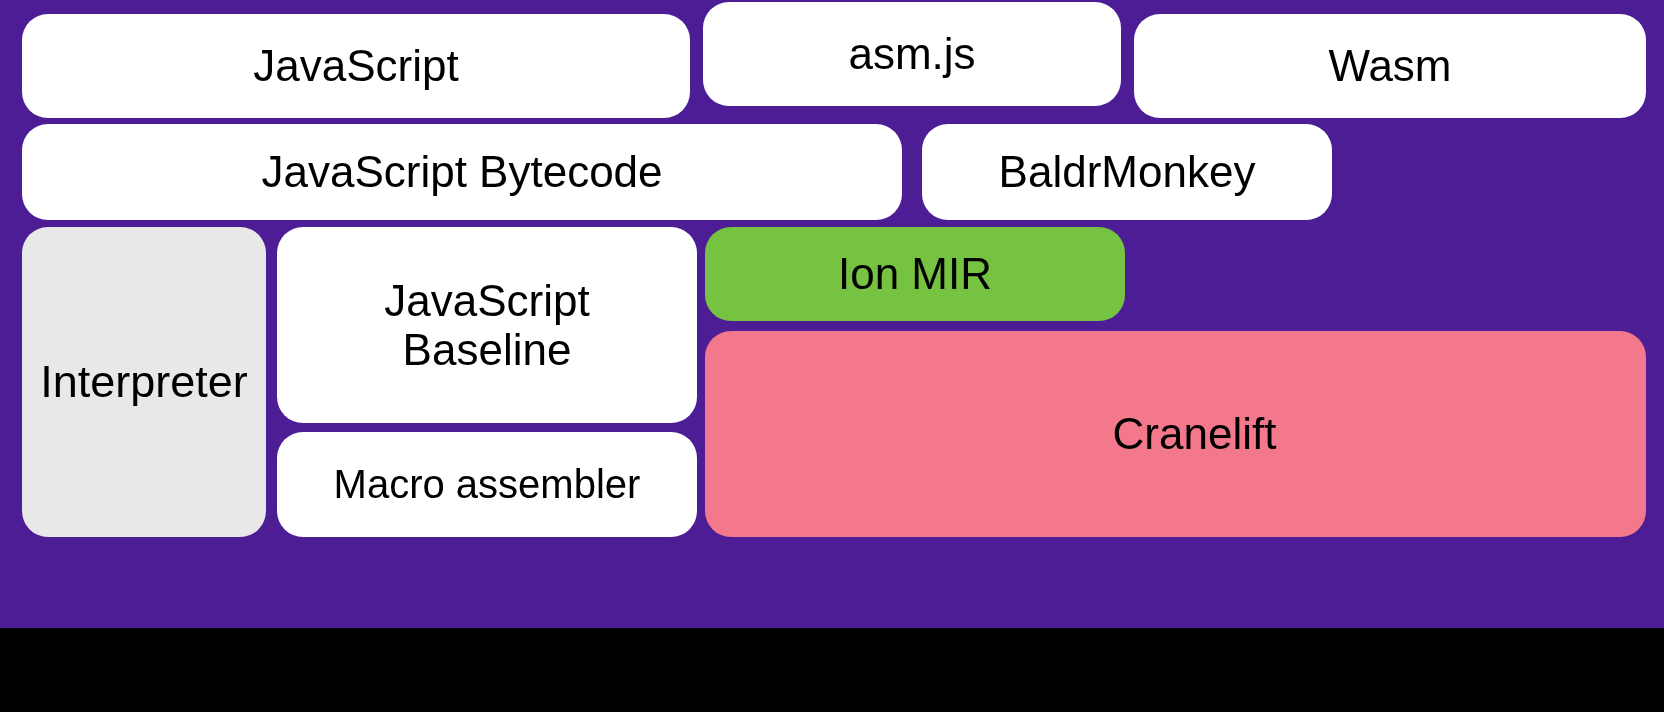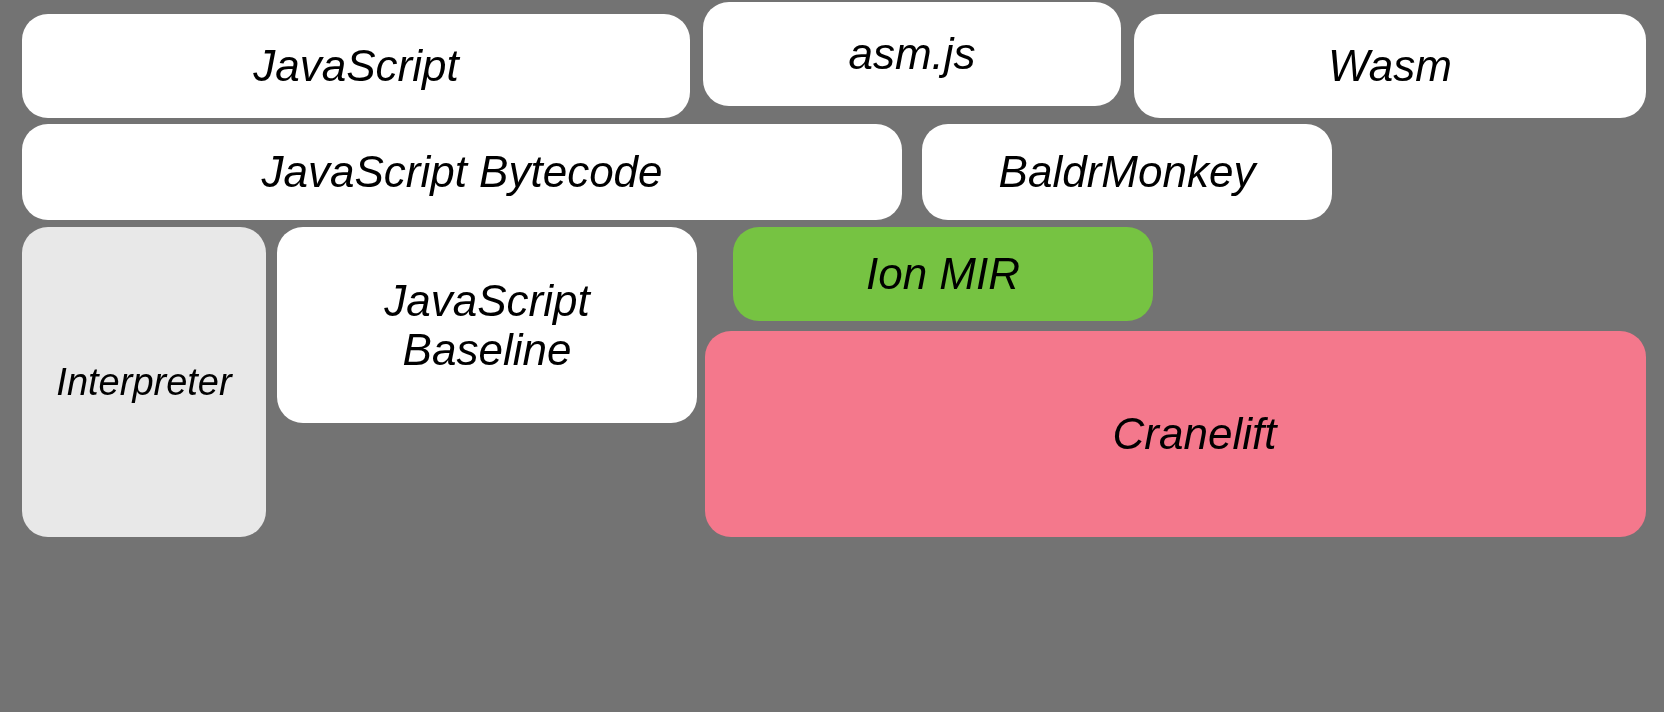--- a/index.html
+++ b/index.html
@@ -6,24 +6,23 @@
     margin: 0;
     padding: 0;
     background: #000000;
   }
   body {
     font-family: "Liberation Sans", sans-serif;
   }
   #stack-diagram {
     position: relative;
     width: 1664px;
-    height: 712px;
-    background: #737373;
+    height: 628px;
+    background: #4c1d95;
     overflow: hidden;
-    font-style: italic;
   }
   .box {
     position: absolute;
     box-sizing: border-box;
     background: #ffffff;
     color: #000000;
     border-radius: 26px;
     display: flex;
     align-items: center;
     justify-content: center;
@@ -42,26 +41,26 @@
   
   #box-javascript      { left: 22px;   top: 14px;  width: 668px;  height: 104px; }
   #box-asmjs           { left: 703px;  top: 2px;  width: 418px;  height: 104px; }
   #box-wasm            { left: 1134px; top: 14px;  width: 512px;  height: 104px; text-align: right; }
 
   
   #box-js-bytecode     { left: 22px;   top: 124px; width: 880px;  height: 96px;  }
   #box-baldrmonkey     { left: 922px;  top: 124px; width: 410px;  height: 96px;  }
 
   
-  #box-interpreter     { left: 22px;   top: 227px; width: 244px;  height: 310px; font-size: 38px; }
+  #box-interpreter     { left: 22px;   top: 227px; width: 244px;  height: 310px; font-size: 45px; }
   #box-js-baseline     { left: 277px;  top: 227px; width: 420px;  height: 196px; }
   #box-macro-assembler { left: 277px;  top: 432px; width: 420px;  height: 105px; font-size: 40px; }
 
   
-  #box-ion-mir         { left: 705px;  top: 227px; width: 420px;  height: 94px; margin-left: 28px;  }
+  #box-ion-mir         { left: 705px;  top: 227px; width: 420px;  height: 94px;  }
   #box-cranelift       { left: 705px;  top: 331px; width: 941px;  height: 206px; }
 
   
   #box-native-code     { left: 277px;  top: 547px; width: 1369px; height: 104px; }
 </style>
 </head>
 <body>
 
 <div id="stack-diagram">
 
@@ -73,19 +72,20 @@
 
   <div class="box" id="box-js-bytecode">JavaScript Bytecode</div>
 
   <div class="box" id="box-baldrmonkey">BaldrMonkey</div>
 
   <div class="box gray" id="box-interpreter">Interpreter</div>
 
   <div class="box" id="box-js-baseline">JavaScript
 Baseline</div>
 
+  <div class="box" id="box-macro-assembler">Macro assembler</div>
 
   <div class="box green" id="box-ion-mir">Ion MIR</div>
 
   <div class="box pink" id="box-cranelift">Cranelift</div>
 
 
 </div>
 
 </body></html>

